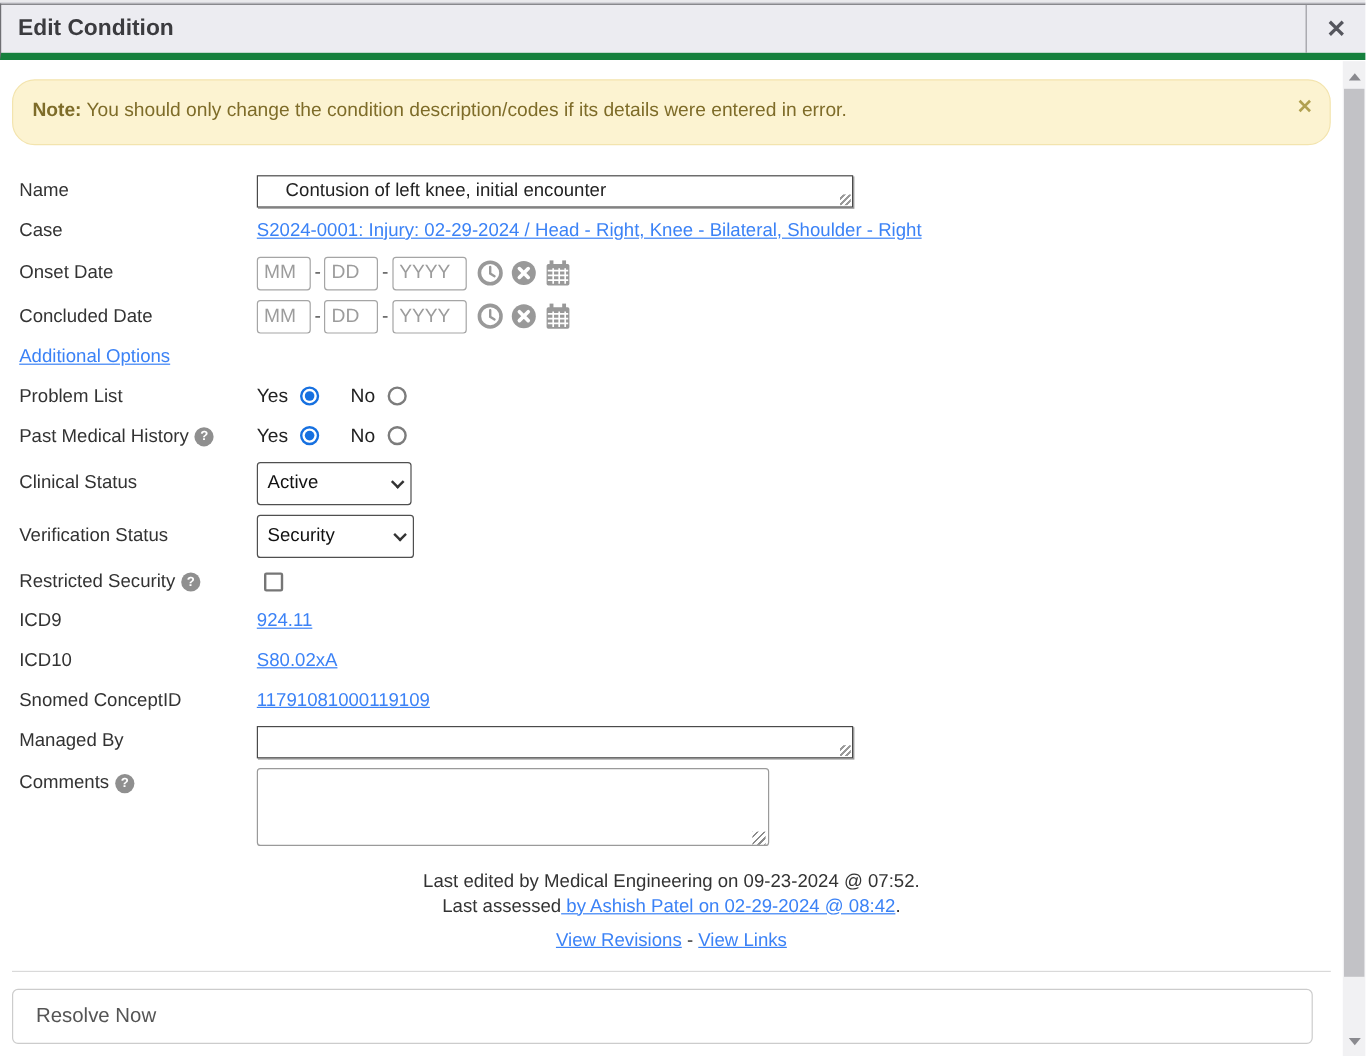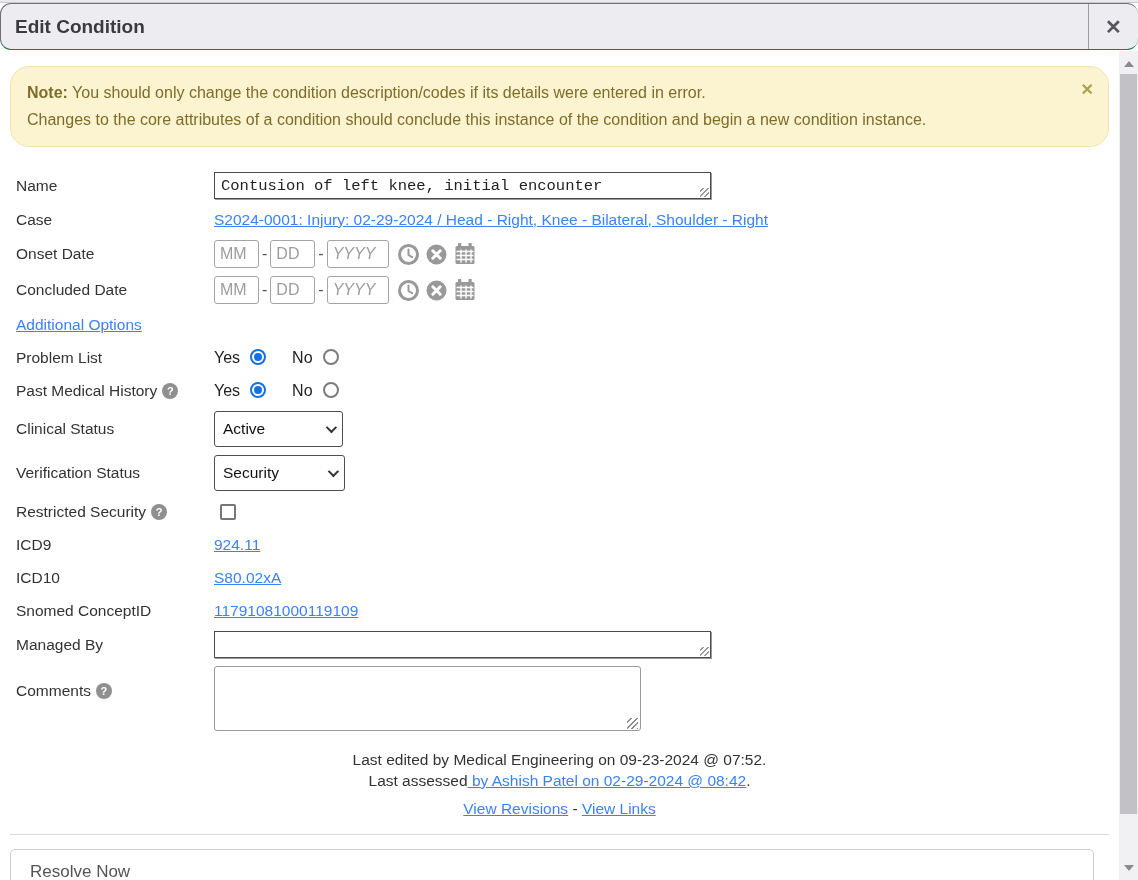--- a/index.html
+++ b/index.html
@@ -4,22 +4,22 @@
 <style>
   * { margin:0; padding:0; box-sizing:border-box; }
   html,body { width:1138px; height:880px; background:#fff; overflow:hidden; }
   body { font-family:"Liberation Sans", sans-serif; color:#333; position:relative; }
 
   .chrome-strip { height:3px; background:#e9e9ec; border-bottom:1px solid #c9c9cf; }
 
   
   .modal-header {
     height:47px; background:#ececf1;
-    border-top:1px solid #6f6f74; border-bottom:1px solid #15803d; border-left:1px solid #6f6f74;
-    display:flex; align-items:center;border-radius:11px;
+    border-top:1px solid #6f6f74; border-bottom:6px solid #15803d; border-left:1px solid #6f6f74;
+    display:flex; align-items:center;
   }
   .modal-title { font-size:19px; font-weight:bold; color:#3b3b3f; padding-left:14px; flex:1; }
   .modal-close {
     width:50px; height:100%; border-left:1px solid #9b9ba1;
     display:flex; align-items:center; justify-content:center; cursor:pointer;
   }
   .modal-close span { font-size:20px; font-weight:bold; color:#55565e; }
 
   
   .scrollbar { position:absolute; top:51px; right:0; bottom:0; width:19px; background:#f1f1f3; }
@@ -48,35 +48,35 @@
 
   .help-icon {
     width:16px; height:16px; border-radius:50%; background:#8f8f8f; color:#fff;
     font-size:11px; font-weight:bold; display:inline-flex; align-items:center; justify-content:center; flex:none;
   }
 
   a.glink, .glink { color:#3b82f6; text-decoration:underline; cursor:pointer; font-size:15.5px; }
 
   .txt-input {
     width:497px; height:27px; border:1px solid #4a4a4a; box-shadow:1px 1px 0 0 #9a9a9a;
-    font-family:Liberation Mono, monospace; font-size:15.5px; color:#222; padding:0 6px; background:#fff;
+    font-family:Liberation Sans, sans-serif; font-size:15.5px; color:#222; padding:0 23px; background:#fff;
   }
   .input-wrap { position:relative; display:inline-block; }
   .input-wrap::after {
     content:""; position:absolute; right:2px; bottom:2px; width:9px; height:9px;
     background:repeating-linear-gradient(135deg, transparent 0 2px, #9a9a9a 2px 3.5px);
   }
 
   .date-input {
     height:28px; border:1px solid #a5a5a5; border-radius:3px; font-family:"Liberation Sans", sans-serif;
     font-size:16px; padding:0 5px; color:#222; background:#fff;
   }
   .date-input::placeholder { color:#9c9c9c; }
   .date-mm, .date-dd { width:45px; }
-  .date-yyyy { width:62px;font-style:italic; }
+  .date-yyyy { width:62px; }
   .date-sep { margin:0 3px; color:#555; }
   .date-icons { display:flex; align-items:center; gap:5px; margin-left:8px; }
   .date-icons svg { display:block; cursor:pointer; }
 
   .radio-group { display:flex; align-items:flex-start; font-size:16px; color:#222; }
   .radio { width:16px; height:16px; border-radius:50%; background:#fff; display:inline-block; position:relative; flex:none; cursor:pointer; }
   .radio.checked { border:2px solid #1670e0; }
   .radio.checked::after { content:""; position:absolute; left:2px; top:2px; width:8px; height:8px; border-radius:50%; background:#1670e0; }
   .radio.unchecked { border:2px solid #7c7c7c; }
   .radio-label { margin-right:10px; }
@@ -96,21 +96,21 @@
   .comments-area {
     width:427px; height:65px; border:1px solid #9a9a9a; border-radius:3px; resize:none;
     font-family:"Liberation Sans", sans-serif; font-size:15px; padding:4px 6px; position:relative;
   }
   .comments-wrap { position:relative; display:inline-block; }
   .comments-wrap::after {
     content:""; position:absolute; right:3px; bottom:6px; width:11px; height:11px;
     background:repeating-linear-gradient(135deg, transparent 0 2.5px, #8b8b8b 2.5px 4px);
   }
   .row.top-align { align-items:flex-start; }
-  .row.top-align .lbl { margin-top:16px; }
+  .row.top-align .lbl { margin-top:4px; }
 
   
   .meta { text-align:center; font-size:15.5px; color:#333; margin-top:14px; line-height:21px; }
   .meta .glink { font-size:15.5px; }
   .view-links { margin-top:7px; font-size:15.5px; }
 
   
   .actions-divider { border-top:1px solid #d9d9d9; margin-top:15px; }
   .actions { display:flex; justify-content:flex-end; gap:12px; padding:14px 15px 0 0;flex-direction:column; }
   .btn {
@@ -130,21 +130,20 @@
     <div class="modal-title">Edit Condition</div>
     <div class="modal-close">
       <span>✕</span>
     </div>
   </div>
 
   <div class="dialog-body">
 
     <div class="note-banner">
       <div><b>Note:</b><span> You should only change the condition description/codes if its details were entered in error.</span></div>
-      <div>Changes to the core attributes of a condition should conclude this instance of the condition and begin a new condition instance.</div>
       <span class="note-dismiss">✕</span>
     </div>
 
     <div class="form">
 
       <div class="row">
         <div class="lbl">Name</div>
         <div class="ctrl">
           <span class="input-wrap">
             <input class="txt-input" type="text" value="Contusion of left knee, initial encounter" style="">

